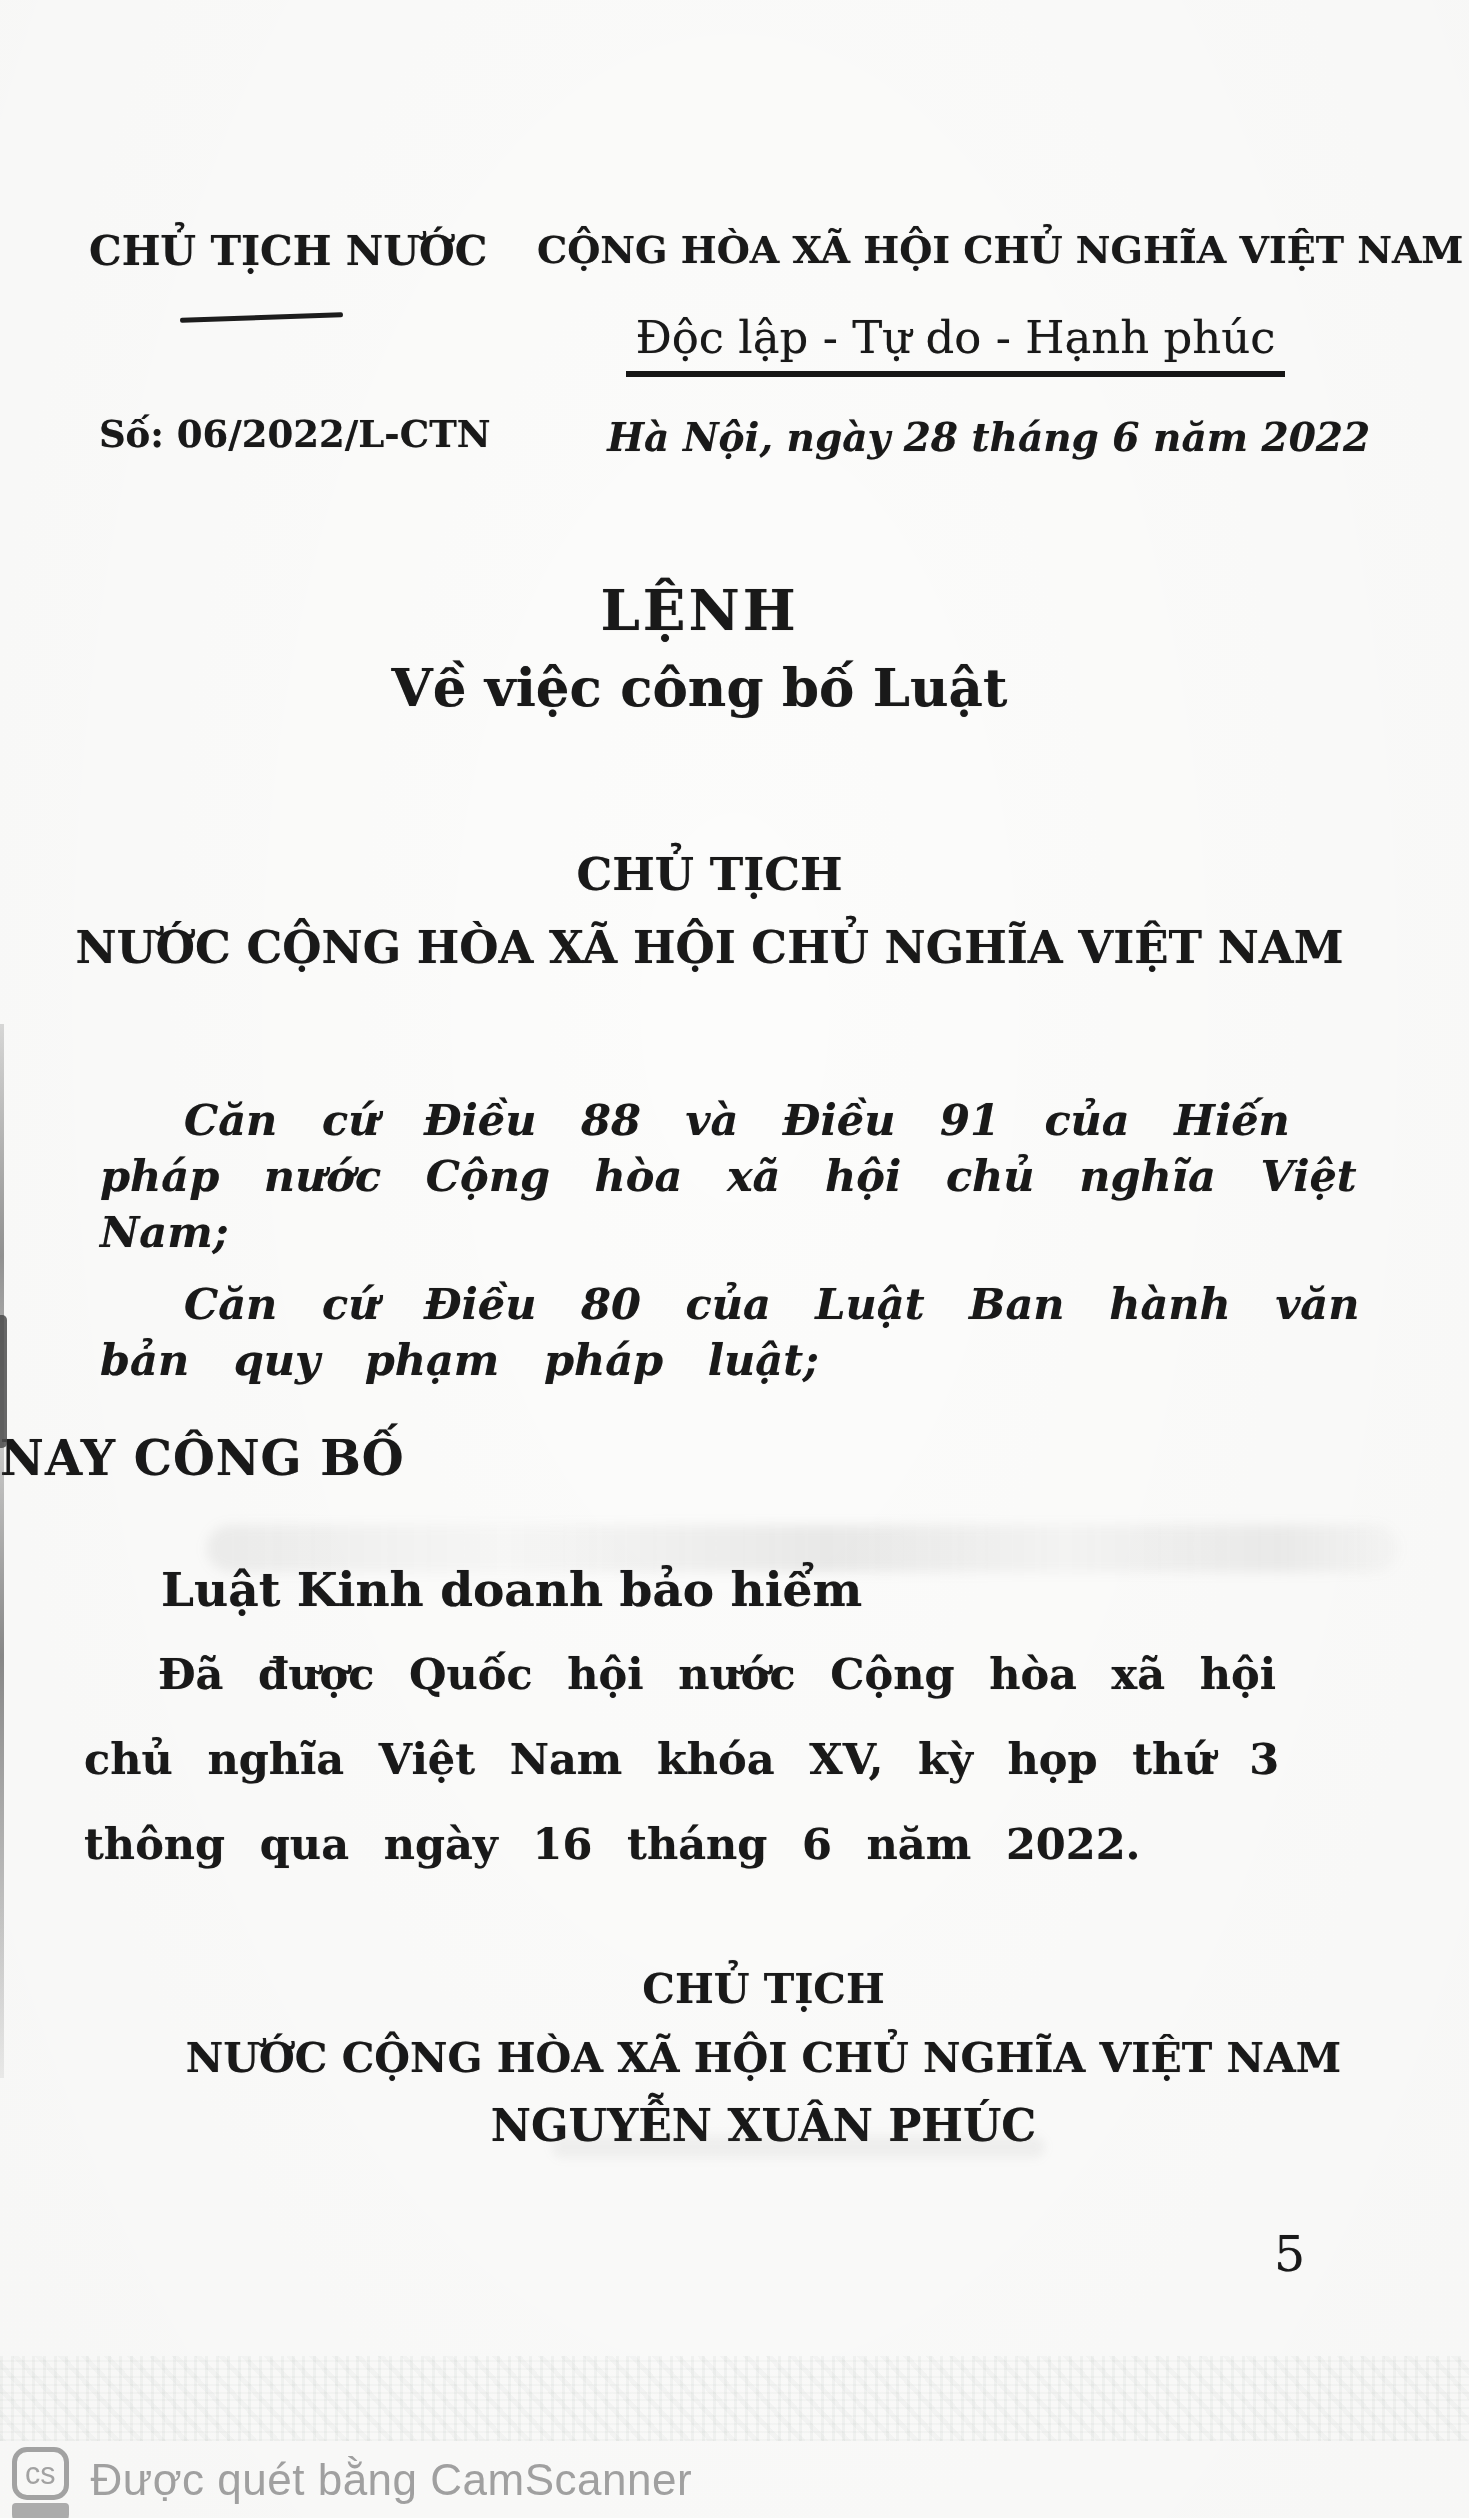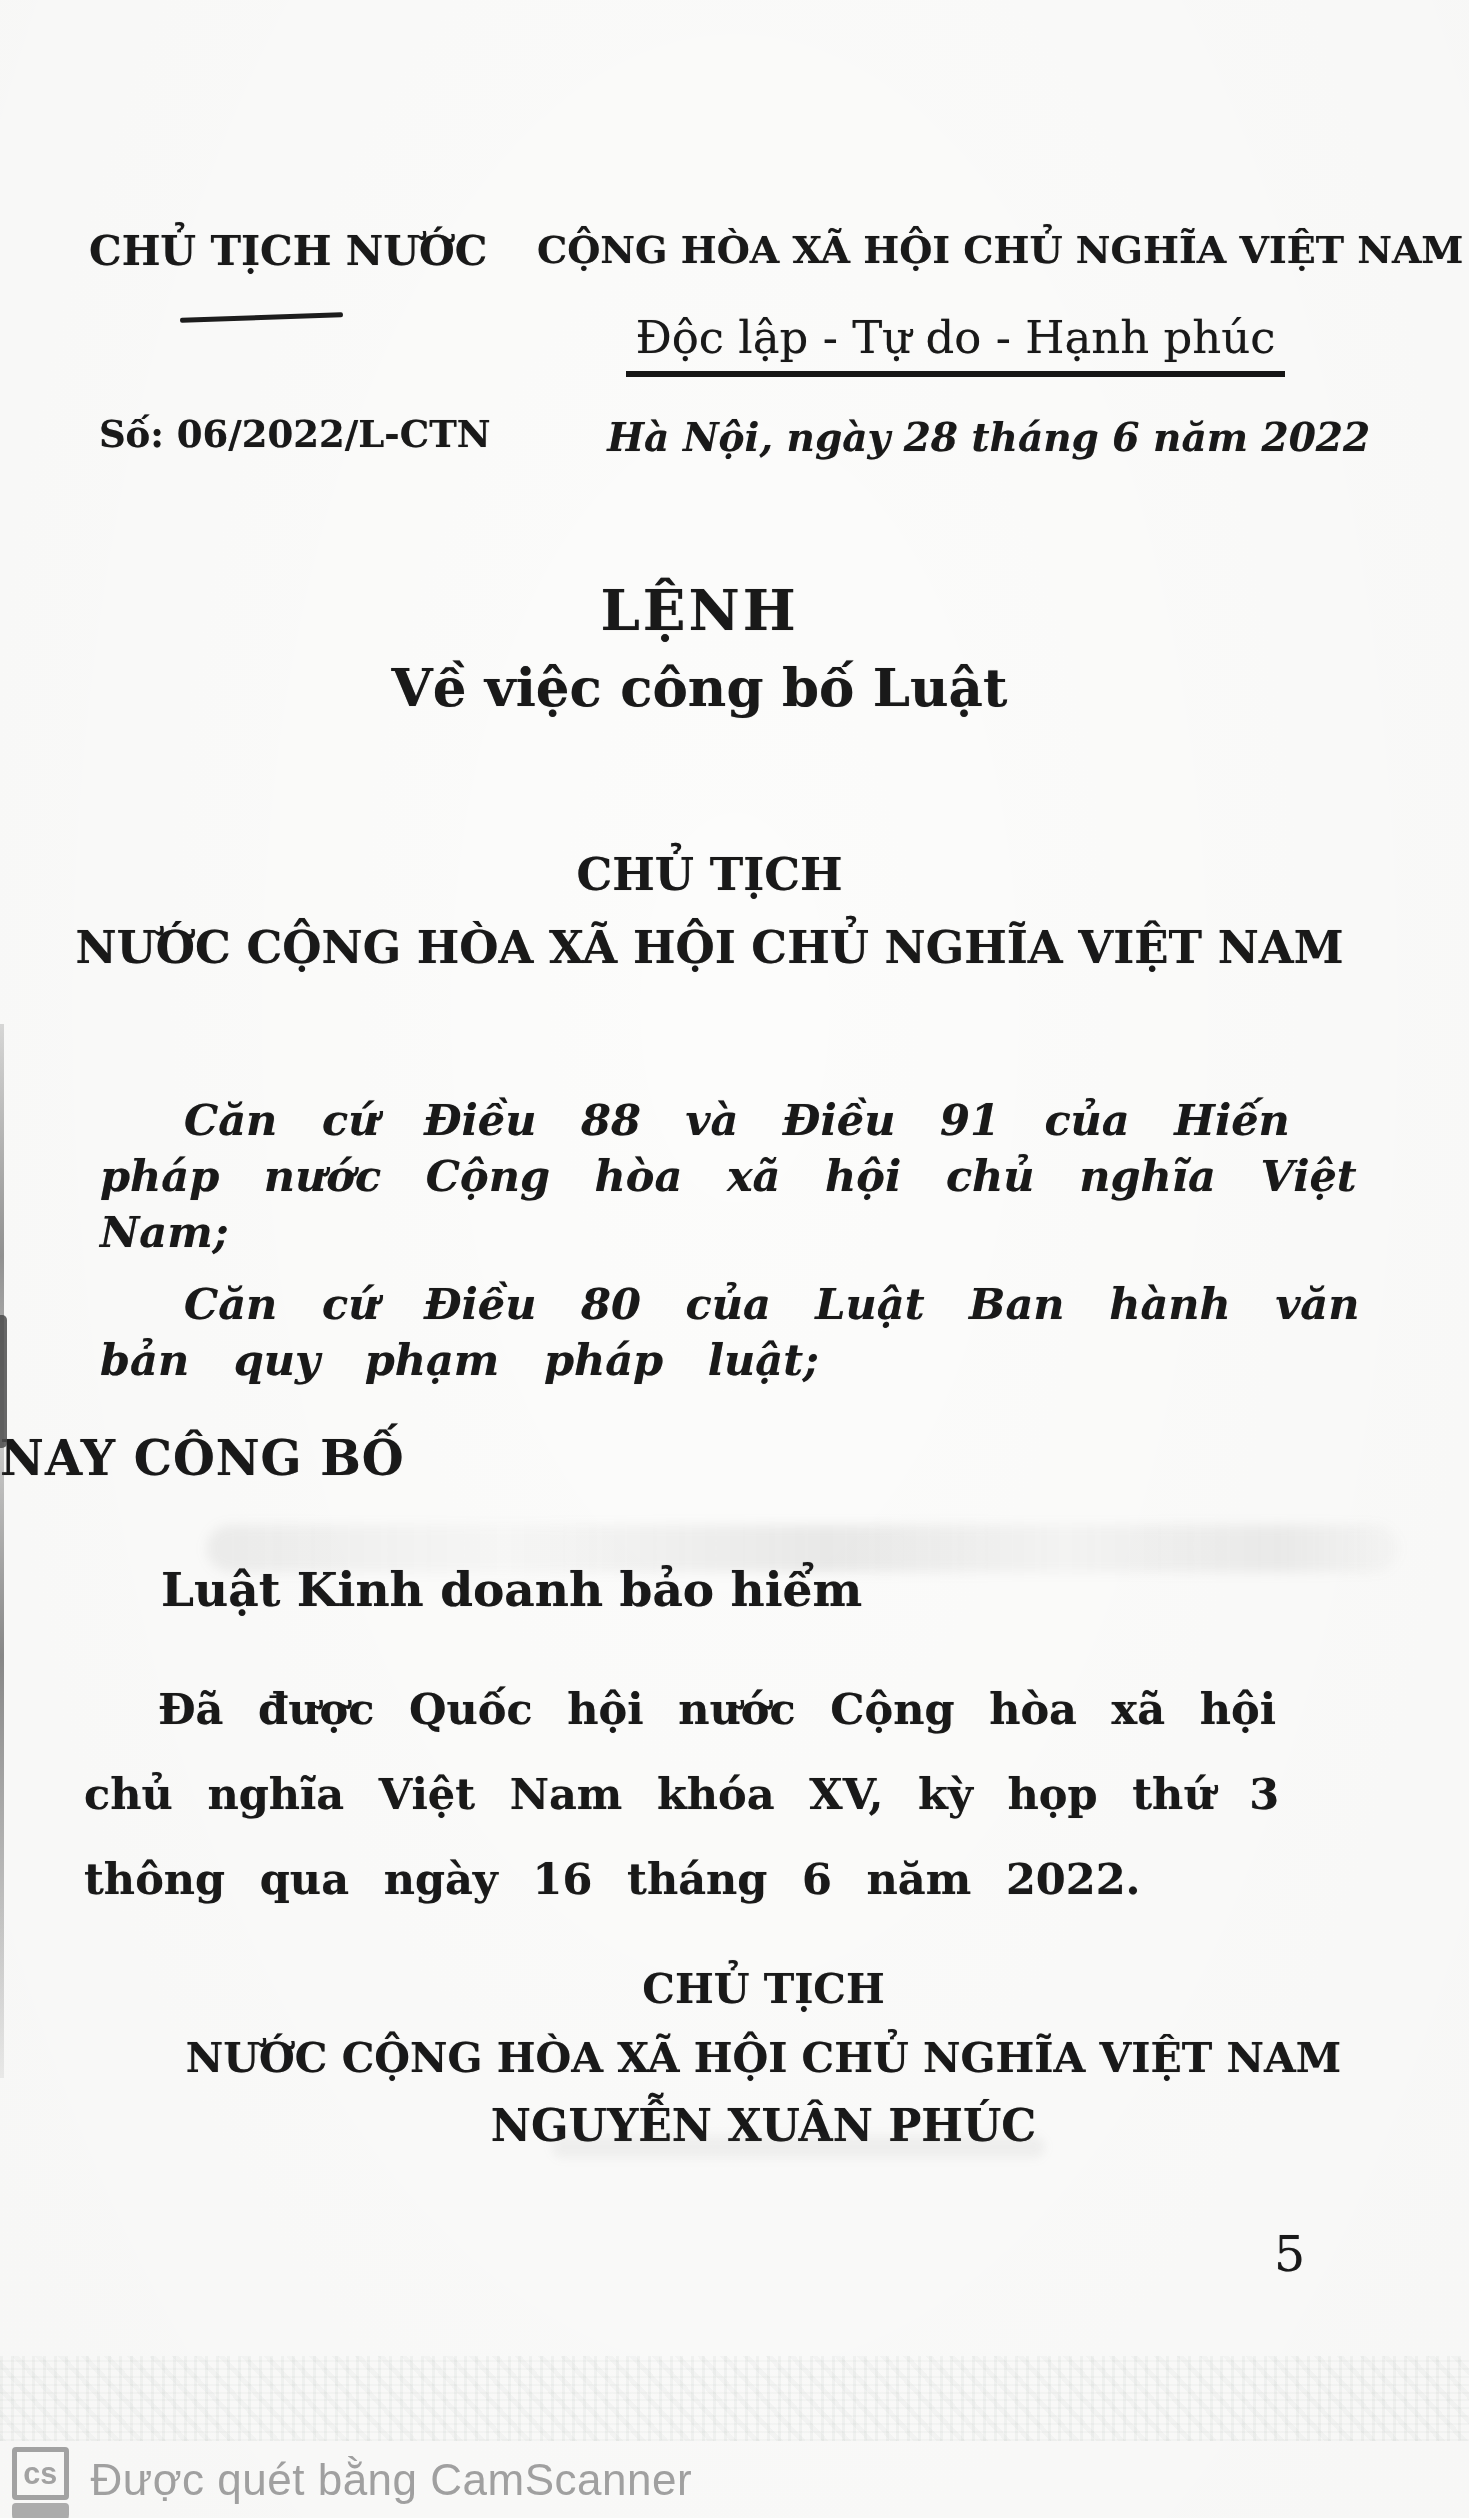--- a/index.html
+++ b/index.html
@@ -42,21 +42,21 @@
   .preamble{position:absolute;left:84px;top:1076px;width:1302px;}
   .preamble p{margin:16px;font-size:43px;font-weight:bold;font-style:italic;line-height:56px;
               text-indent:84px;word-spacing:29.6px;text-align:left;}
 
   
   .proclamation{position:absolute;left:0;top:1430px;width:1391px;text-align:left;
                 font-size:48px;font-weight:bold;letter-spacing:1px;}
 
   .law-name{position:absolute;left:161px;top:1562px;font-size:47px;font-weight:bold;white-space:nowrap;}
 
-  .body-par{position:absolute;left:84px;top:1667px;width:1302px;font-size:43px;font-weight:bold;
+  .body-par{position:absolute;left:84px;top:1632px;width:1302px;font-size:43px;font-weight:bold;
             line-height:85px;text-indent:74px;word-spacing:19.7px;text-align:left;}
 
   
   .signature-block{position:absolute;left:148px;top:1965px;width:1231px;text-align:center;}
   .sig-line1{font-size:41px;font-weight:bold;line-height:49px;}
   .sig-line2{font-size:41px;font-weight:bold;margin-top:19.7px;line-height:49px;white-space:nowrap;}
   .sig-name{font-size:44px;font-weight:bold;margin-top:17.7px;line-height:51px;}
 
   .page-number{position:absolute;left:1274px;top:2226px;font-size:49px;font-weight:500;}
 
@@ -76,23 +76,23 @@
     background:
       repeating-linear-gradient(90deg,rgba(95,115,105,.10) 0 3px,transparent 3px 10.8px),
       repeating-linear-gradient(0deg,rgba(85,105,95,.07) 0 2px,transparent 2px 7.9px),
       repeating-linear-gradient(47deg,rgba(70,90,80,.06) 0 4.9px,transparent 4.9px 16.7px);
     filter:blur(0.5px);}
 
   
   .cam-footer{position:absolute;left:11.8px;top:2447px;display:flex;align-items:flex-start;
               font-family:"Liberation Sans","DejaVu Sans",sans-serif;text-shadow:none;}
   .cs-logo{width:57px;margin-right:21.7px;}
-  .cs-box{box-sizing:border-box;width:57px;height:53px;border:5.9px solid #a2a2a2;border-radius:4px;
+  .cs-box{box-sizing:border-box;width:57px;height:53px;border:5.9px solid #a2a2a2;border-radius:15px;
           display:flex;align-items:center;justify-content:center;
-          font-size:30.5px;font-weight:bold;color:#a2a2a2;letter-spacing:0;}
+          font-size:30.5px;font-weight:normal;color:#a2a2a2;letter-spacing:0;}
   .cs-lip{width:57px;height:23.6px;margin-top:3px;background:#ababab;border-radius:3.9px 3.9px 12.8px 12.8px;}
   .cam-label{font-size:44px;color:#a0a0a0;line-height:65px;letter-spacing:0.5px;font-weight:400;}
 </style>
 </head>
 <body>
 
 <div class="page">
 
   <div class="issuer-block">
     <div class="issuer-title">CHỦ TỊCH NƯỚC</div>

